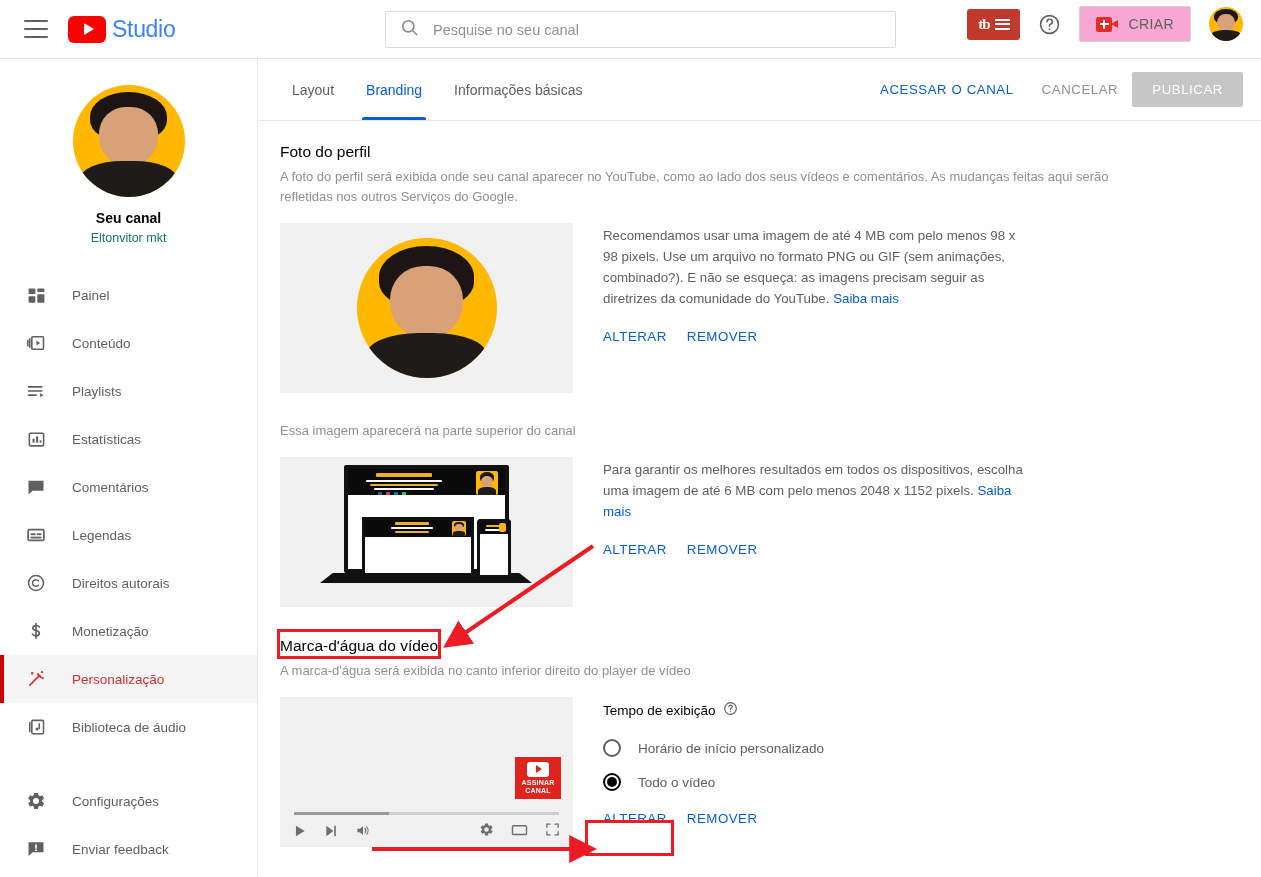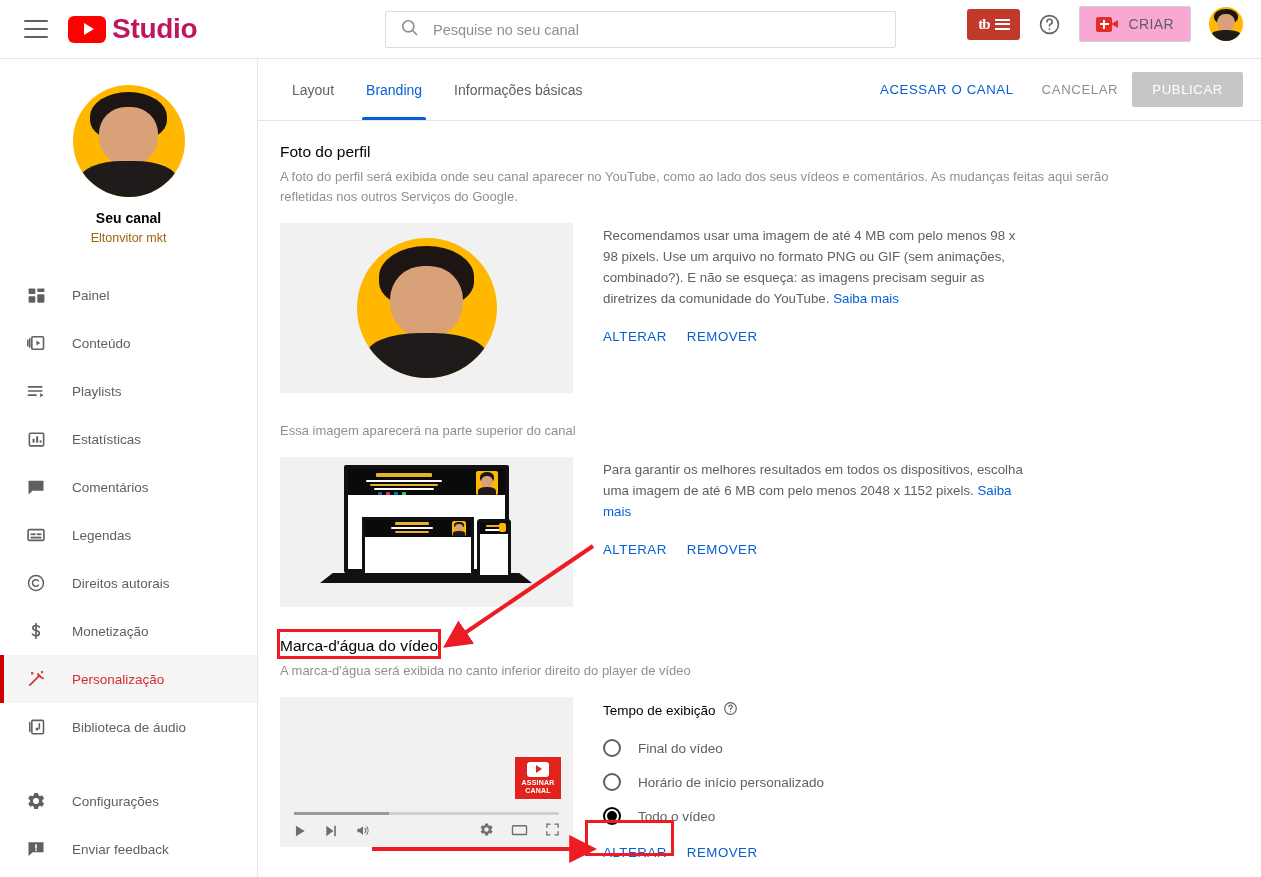--- a/index.html
+++ b/index.html
@@ -30,21 +30,21 @@
     width: 38px; height: 27px; background: #FF0000; border-radius: 6px;
     display: flex; align-items: center; justify-content: center;
   }
   .yt-logo .tri {
     width: 0; height: 0;
     border-left: 10px solid #fff;
     border-top: 6px solid transparent;
     border-bottom: 6px solid transparent;
     margin-left: 3px;
   }
-  .brand-text { font-size: 28px; font-weight: 700; letter-spacing: -0.3px; color: #be185d; }
+  .brand-text { font-size: 23px; font-weight: 400; letter-spacing: -0.3px; color: #3b82f6; }
 
   .searchwrap {
     position: absolute; left: 385px; top: 11px;
     width: 511px; height: 37px;
     border: 1px solid #dcdcdc; border-radius: 2px;
     display: flex; align-items: center; background: #fff;
   }
   .search-icon { margin-left: 14px; margin-right: 14px; flex: 0 0 auto; }
   .search-input {
     border: none; outline: none; flex: 1;
@@ -100,21 +100,21 @@
   
   .sidebar {
     position: absolute; left: 0; top: 59px; width: 258px; height: 818px;
     background: #fff; border-right: 1px solid #e8e8e8; overflow: hidden;
   }
   .side-avatar {
     width: 112px; height: 112px; border-radius: 50%;
     background: #FFB700; margin: 26px auto 0; overflow: hidden; position: relative;
   }
   .side-channel { text-align: center; margin-top: 13px; font-size: 14px; font-weight: 600; color: #030303; }
-  .side-handle { text-align: center; margin-top: 5px; font-size: 12.5px; color: #a16207; }
+  .side-handle { text-align: center; margin-top: 5px; font-size: 12.5px; color: #0f766e; }
 
   .nav { margin-top: 26px; }
   .nav-item {
     height: 48px; display: flex; align-items: center;
     padding-left: 24px; cursor: pointer; position: relative;
     color: #606060;
     text-align: center;
   }
   .nav-item .nav-ico { width: 24px; height: 24px; flex: 0 0 auto; display: flex; align-items: center; justify-content: center; }
   .nav-item .nav-label { margin-left: 24px; font-size: 13.5px; white-space: nowrap; }
@@ -621,24 +621,20 @@
             <span>
               <svg width="15" height="15" viewBox="0 0 24 24" fill="none" stroke="#606060" stroke-width="1.9">
                 <circle cx="12" cy="12" r="9.3"></circle>
                 <path d="M9.4 9.2a2.7 2.7 0 1 1 3.4 2.6c-.6.2-.8.7-.8 1.3v.5" stroke-linecap="round"></path>
                 <circle cx="12" cy="16.8" r="1" fill="#606060" stroke="none"></circle>
               </svg>
             </span>
           </div>
           <div class="radio-line">
             <span class="radio"></span>
-            <span class="radio-lbl">Final do vídeo</span>
-          </div>
-          <div class="radio-line">
-            <span class="radio"></span>
             <span class="radio-lbl">Horário de início personalizado</span>
           </div>
           <div class="radio-line">
             <span class="radio sel"></span>
             <span class="radio-lbl">Todo o vídeo</span>
           </div>
           <div class="actions" style="margin-top:12px">
             <span class="act">ALTERAR</span>
             <span class="act">REMOVER</span>
           </div>

